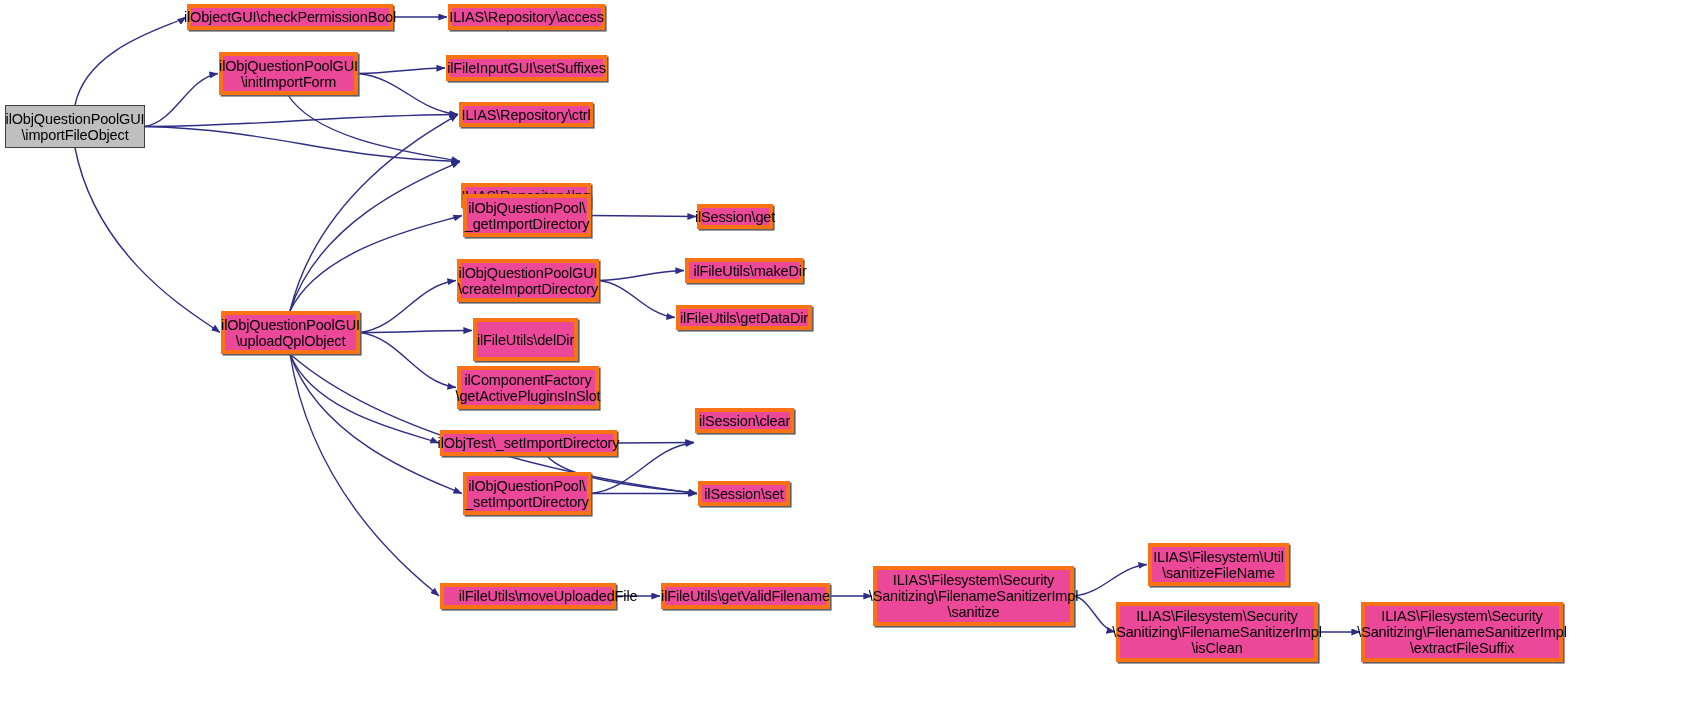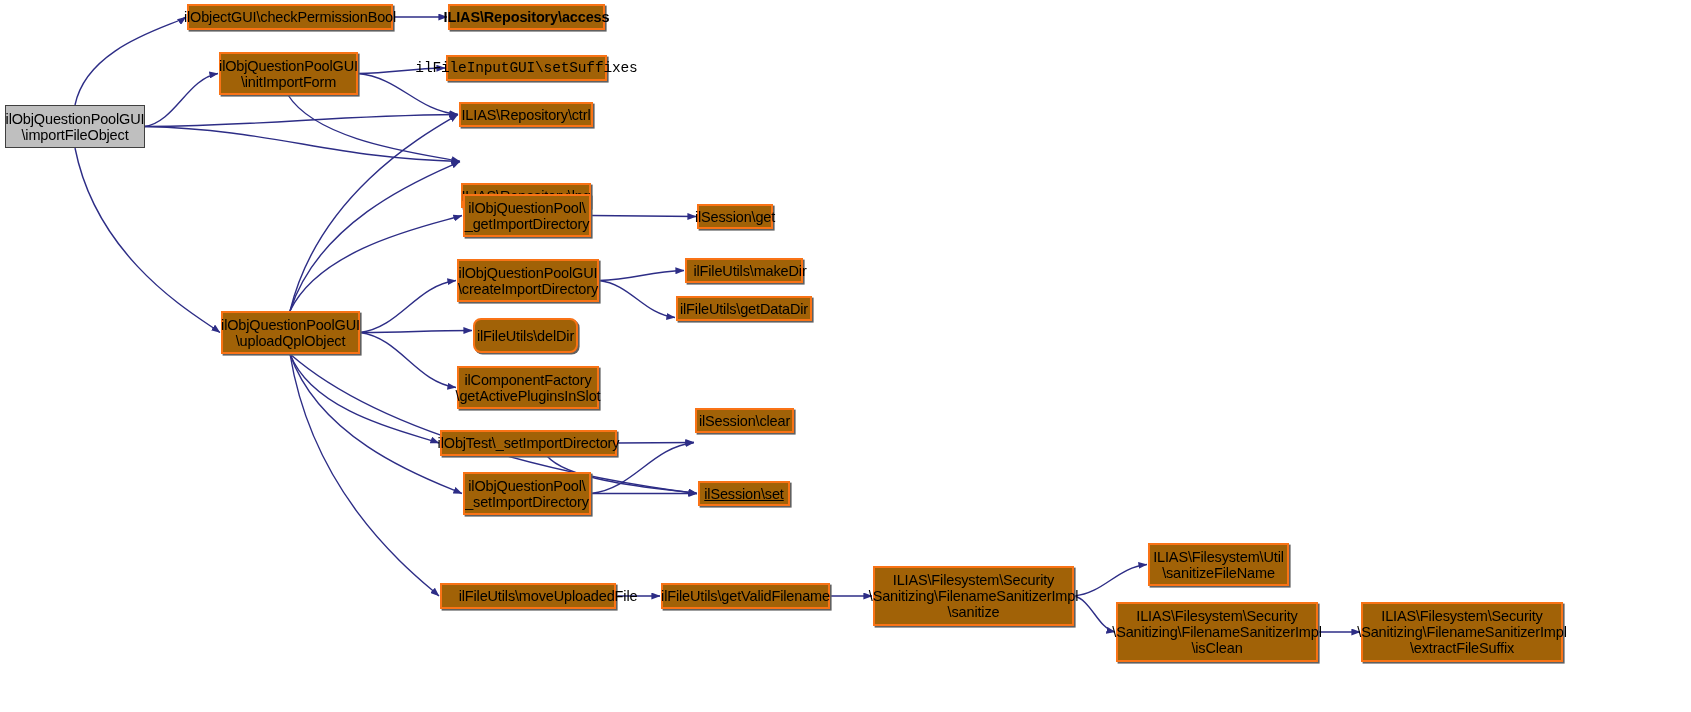--- a/index.html
+++ b/index.html
@@ -19,22 +19,22 @@
     position: absolute;
     left: 0;
     top: 0;
     width: 1691px;
     height: 712px;
     pointer-events: none;
   }
   .node {
     position: absolute;
     box-sizing: border-box;
-    background: #a16207;
-    border: 2px solid #f97316;
+    background: #ec4899;
+    border: 4px solid #f97316;
     display: flex;
     align-items: center;
     justify-content: center;
     text-align: center;
     color: #000000;
     font-size: 14.5px;
     line-height: 16px;
     letter-spacing: -0.15px;
     white-space: pre-line;
     z-index: 2;
@@ -90,41 +90,41 @@
         <path d="M 1074,596 C 1091.22,599.6 1097.78,628.4 1115,632" fill="none" stroke="#2d2d86" stroke-width="1.4" marker-end="url(#arrowhead)"></path>
         <path d="M 1318,632 C 1335.64,632 1342.36,632 1360,632" fill="none" stroke="#2d2d86" stroke-width="1.4" marker-end="url(#arrowhead)"></path>
       </g>
   </svg>
   <div id="node-layer">
       <div class="node root" style="left: 5px; top: 105px; width: 140px; height: 43px;">ilObjQuestionPoolGUI
 \importFileObject</div>
       <div class="node shadow" style="left: 187px; top: 4px; width: 206px; height: 26px;">ilObjectGUI\checkPermissionBool</div>
       <div class="node shadow" style="left: 219px; top: 52px; width: 139px; height: 43px;">ilObjQuestionPoolGUI
 \initImportForm</div>
-      <div class="node shadow" style="left: 448px; top: 4px; width: 157px; height: 26px; font-weight: bold;">ILIAS\Repository\access</div>
-      <div class="node shadow" style="left: 446px; top: 55px; width: 161px; height: 26px; font-family: Liberation Mono, monospace;">ilFileInputGUI\setSuffixes</div>
+      <div class="node shadow" style="left: 448px; top: 4px; width: 157px; height: 26px;">ILIAS\Repository\access</div>
+      <div class="node shadow" style="left: 446px; top: 55px; width: 161px; height: 26px;">ilFileInputGUI\setSuffixes</div>
       <div class="node shadow" style="left: 459px; top: 102px; width: 134px; height: 25px;">ILIAS\Repository\ctrl</div>
       <div class="node shadow" style="left: 461px; top: 147px; width: 130px; height: 25px; margin-top: 36px;">ILIAS\Repository\lng</div>
       <div class="node shadow" style="left: 221px; top: 311px; width: 139px; height: 43px;">ilObjQuestionPoolGUI
 \uploadQplObject</div>
       <div class="node shadow" style="left: 463px; top: 194px; width: 128px; height: 43px;">ilObjQuestionPool\
 _getImportDirectory</div>
       <div class="node shadow" style="left: 697px; top: 204px; width: 76px; height: 25px;">ilSession\get</div>
       <div class="node shadow" style="left: 457px; top: 259px; width: 142px; height: 43px;">ilObjQuestionPoolGUI
 \createImportDirectory</div>
       <div class="node shadow" style="left: 685px; top: 258px; width: 118px; height: 25px; padding-left: 12px;">ilFileUtils\makeDir</div>
-      <div class="node shadow" style="left: 676px; top: 296px; width: 136px; height: 25px;">ilFileUtils\getDataDir</div>
-      <div class="node shadow" style="left: 473px; top: 318px; width: 105px; height: 35px; border-radius: 8px;">ilFileUtils\delDir</div>
+      <div class="node shadow" style="left: 676px; top: 305px; width: 136px; height: 25px;">ilFileUtils\getDataDir</div>
+      <div class="node shadow" style="left: 473px; top: 318px; width: 105px; height: 43px;">ilFileUtils\delDir</div>
       <div class="node shadow" style="left: 457px; top: 366px; width: 142px; height: 43px;">ilComponentFactory
 \getActivePluginsInSlot</div>
       <div class="node shadow" style="left: 440px; top: 430px; width: 177px; height: 26px; text-align: center;">ilObjTest\_setImportDirectory</div>
       <div class="node shadow" style="left: 695px; top: 408px; width: 99px; height: 25px;">ilSession\clear</div>
       <div class="node shadow" style="left: 463px; top: 472px; width: 128px; height: 43px;">ilObjQuestionPool\
 _setImportDirectory</div>
-      <div class="node shadow" style="left: 698px; top: 481px; width: 92px; height: 25px; text-decoration: underline;">ilSession\set</div>
+      <div class="node shadow" style="left: 698px; top: 481px; width: 92px; height: 25px;">ilSession\set</div>
       <div class="node shadow" style="left: 440px; top: 583px; width: 176px; height: 26px; padding-left: 40px;">ilFileUtils\moveUploadedFile</div>
       <div class="node shadow" style="left: 661px; top: 583px; width: 169px; height: 26px;">ilFileUtils\getValidFilename</div>
       <div class="node shadow" style="left: 873px; top: 566px; width: 201px; height: 60px;">ILIAS\Filesystem\Security
 \Sanitizing\FilenameSanitizerImpl
 \sanitize</div>
       <div class="node shadow" style="left: 1148px; top: 543px; width: 141px; height: 43px;">ILIAS\Filesystem\Util
 \sanitizeFileName</div>
       <div class="node shadow" style="left: 1116px; top: 602px; width: 202px; height: 60px;">ILIAS\Filesystem\Security
 \Sanitizing\FilenameSanitizerImpl
 \isClean</div>

